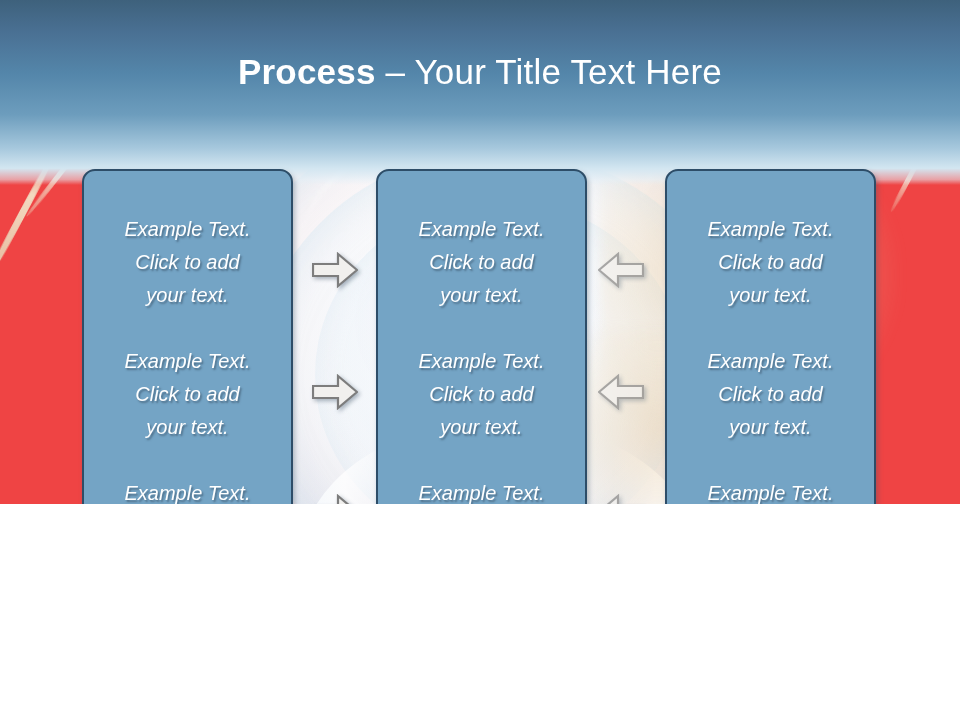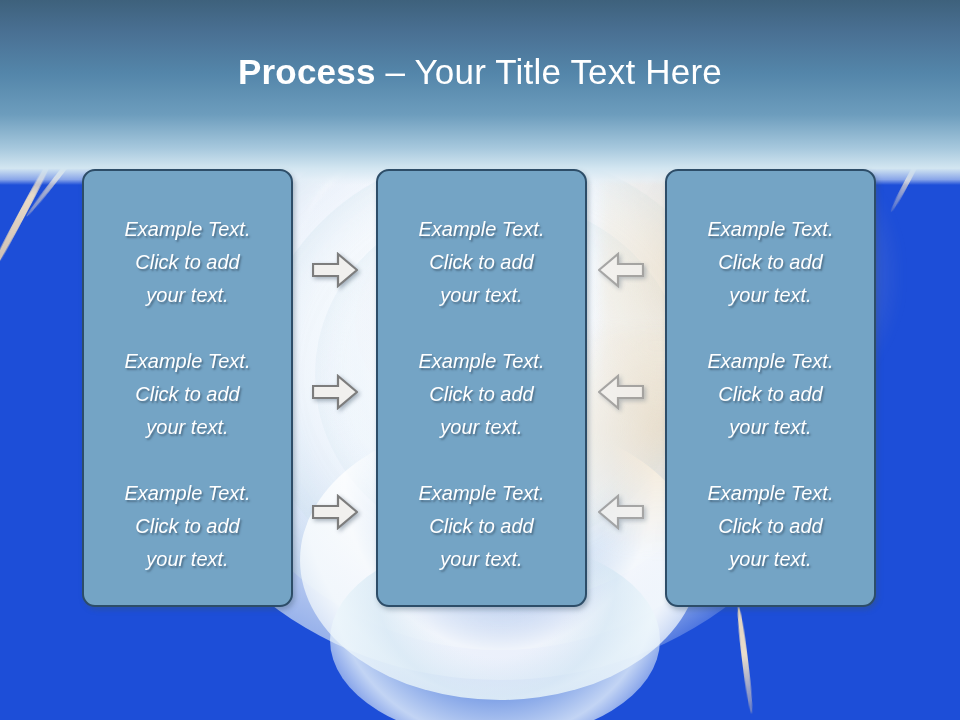--- a/index.html
+++ b/index.html
@@ -7,22 +7,22 @@
   html, body {
     width: 960px;
     height: 720px;
     overflow: hidden;
     font-family: "Liberation Sans", sans-serif;
   }
 
   .slide {
     position: relative;
     width: 960px;
-    height: 720px;
-    background: #1d4ed8;
+    height: 504px;
+    background: #ef4444;
     overflow: hidden;
   }
 
   
   .bg-art { position: absolute; inset: 0; overflow: hidden; }
 
   
   .roll {
     position: absolute;
     border-radius: 50%;

